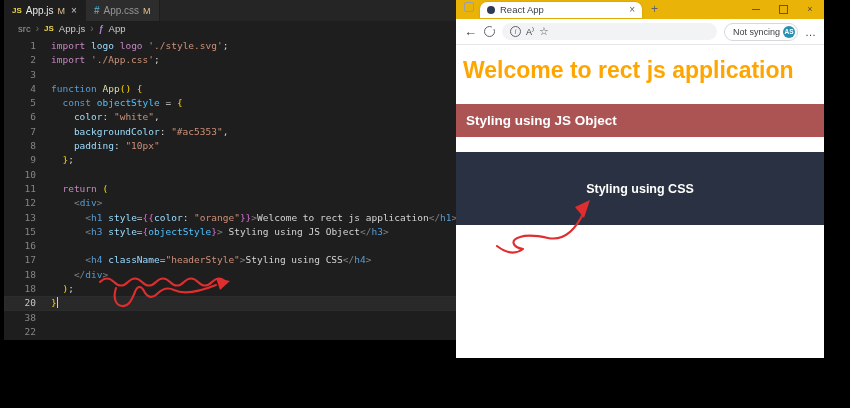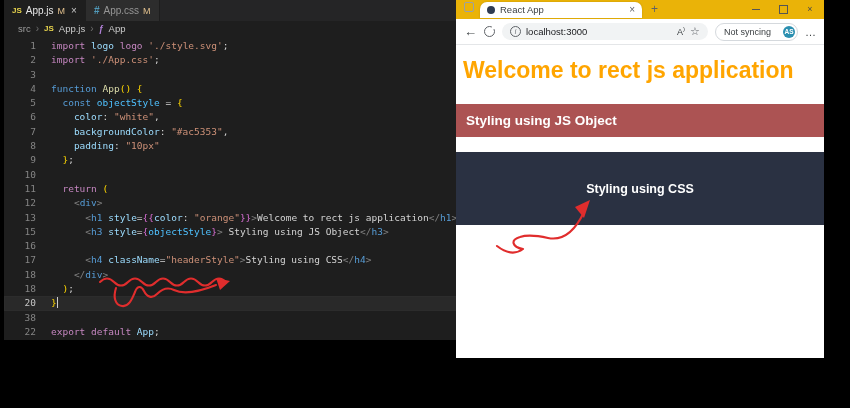--- a/index.html
+++ b/index.html
@@ -58,21 +58,21 @@
   .refreshicon::after{content:"";position:absolute;right:-1px;top:-1px;width:3px;height:3px;background:#fff}
   .urlpill{flex:1;height:17px;background:#f1f3f4;border-radius:9px;display:flex;align-items:center;
            gap:5px;padding:0 8px;font-size:9.5px;color:#202124}
   .infoicon{flex:none;width:9px;height:9px;border:1px solid #5f6368;border-radius:50%;font-size:6.5px;
             display:flex;align-items:center;justify-content:center;color:#5f6368;font-style:italic}
   .urltext{flex:1;white-space:nowrap}
   .readaloud{font-size:9px;color:#3c4043;white-space:nowrap}
   .readaloud sup{font-size:6px}
   .staricon{font-size:11px;color:#5f6368;line-height:1}
   .syncpill{flex:none;height:16px;border:1px solid #d5d9dd;border-radius:9px;display:flex;align-items:center;
-            gap:12px;padding:0 2px 0 8px;font-size:9px;color:#3c4043;background:#fff}
+            gap:3px;padding:0 2px 0 8px;font-size:9px;color:#3c4043;background:#fff}
   .avatar{width:12px;height:12px;border-radius:50%;background:#2b8fb0;color:#fff;font-size:6.5px;
           display:flex;align-items:center;justify-content:center;font-weight:bold}
   .menuicon{font-size:11px;color:#3c4043}
 
   .bpage{height:313px;background:#fff;overflow:hidden}
   .bpage h1{margin:12px 6px 0 7px;font-size:23px;font-weight:bold;white-space:nowrap}
   .bpage h3{margin:20px 0 0 0;padding:9px 10px;font-size:13.5px;font-weight:bold}
   .h4block{margin-top:15px;height:73px;display:flex;align-items:center;justify-content:center}
   .h4block h4{margin:0;font-size:12.5px;font-weight:bold}
 
@@ -118,21 +118,21 @@
       <div class="cl"><span class="ln">11</span><span class="lt"><span class="pl">  </span><span class="kw">return</span><span class="pl"> </span><span class="br">(</span></span></div>
       <div class="cl"><span class="ln">12</span><span class="lt"><span class="pl">    </span><span class="pu">&lt;</span><span class="tg">div</span><span class="pu">&gt;</span></span></div>
       <div class="cl"><span class="ln">13</span><span class="lt"><span class="pl">      </span><span class="pu">&lt;</span><span class="tg">h1</span><span class="pl"> </span><span class="at">style</span><span class="op">=</span><span class="br2">{{</span><span class="pr">color</span><span class="op">: </span><span class="st">"orange"</span><span class="br2">}}</span><span class="pu">&gt;</span><span class="tx">Welcome to rect js application</span><span class="pu">&lt;/</span><span class="tg">h1</span><span class="pu">&gt;</span></span></div>
       <div class="cl"><span class="ln">15</span><span class="lt"><span class="pl">      </span><span class="pu">&lt;</span><span class="tg">h3</span><span class="pl"> </span><span class="at">style</span><span class="op">=</span><span class="br2">{</span><span class="cv">objectStyle</span><span class="br2">}</span><span class="pu">&gt;</span><span class="tx"> Styling using JS Object</span><span class="pu">&lt;/</span><span class="tg">h3</span><span class="pu">&gt;</span></span></div>
       <div class="cl"><span class="ln">16</span><span class="lt"></span></div>
       <div class="cl"><span class="ln">17</span><span class="lt"><span class="pl">      </span><span class="pu">&lt;</span><span class="tg">h4</span><span class="pl"> </span><span class="at">className</span><span class="op">=</span><span class="st">"headerStyle"</span><span class="pu">&gt;</span><span class="tx">Styling using CSS</span><span class="pu">&lt;/</span><span class="tg">h4</span><span class="pu">&gt;</span></span></div>
       <div class="cl"><span class="ln">18</span><span class="lt"><span class="pl">    </span><span class="pu">&lt;/</span><span class="tg">div</span><span class="pu">&gt;</span></span></div>
       <div class="cl"><span class="ln">18</span><span class="lt"><span class="pl">  </span><span class="br">)</span><span class="op">;</span></span></div>
       <div class="cl cur"><span class="ln">20</span><span class="lt"><span class="br">}</span><span class="caret"></span></span></div>
       <div class="cl"><span class="ln">38</span><span class="lt"></span></div>
-      <div class="cl"><span class="ln">22</span><span class="lt"><span class="kw">export</span><span class="pl"> </span><span class="kw">default</span><span class="pl"> </span><span class="vr">App</span><span class="op">;</span></span></div>
+      <div class="cl"><span class="ln">22</span></div>
     </div>
 </div>
 
 <div id="browser">
   <div class="btabbar">
     <span class="tablist-icon"></span>
     <div class="btab">
       <span class="favicon"></span>
       <span class="btitle">React App</span>
       <span class="bclose">×</span>
@@ -146,21 +146,20 @@
           <i class="maxbox"></i>
         </span>
       <span class="wc">×</span>
     </div>
   </div>
   <div class="btoolbar">
     <span class="backicon">←</span>
     <span class="refreshicon"></span>
     <div class="urlpill">
       <span class="infoicon">i</span>
-      <span class="urltext">localhost:3000</span>
       <span class="readaloud"><span>A</span><sup>)</sup></span>
       <span class="staricon">☆</span>
     </div>
     <div class="syncpill">
       <span>Not syncing</span>
       <span class="avatar">AS</span>
     </div>
     <span class="menuicon">…</span>
   </div>
   <div class="bpage">

